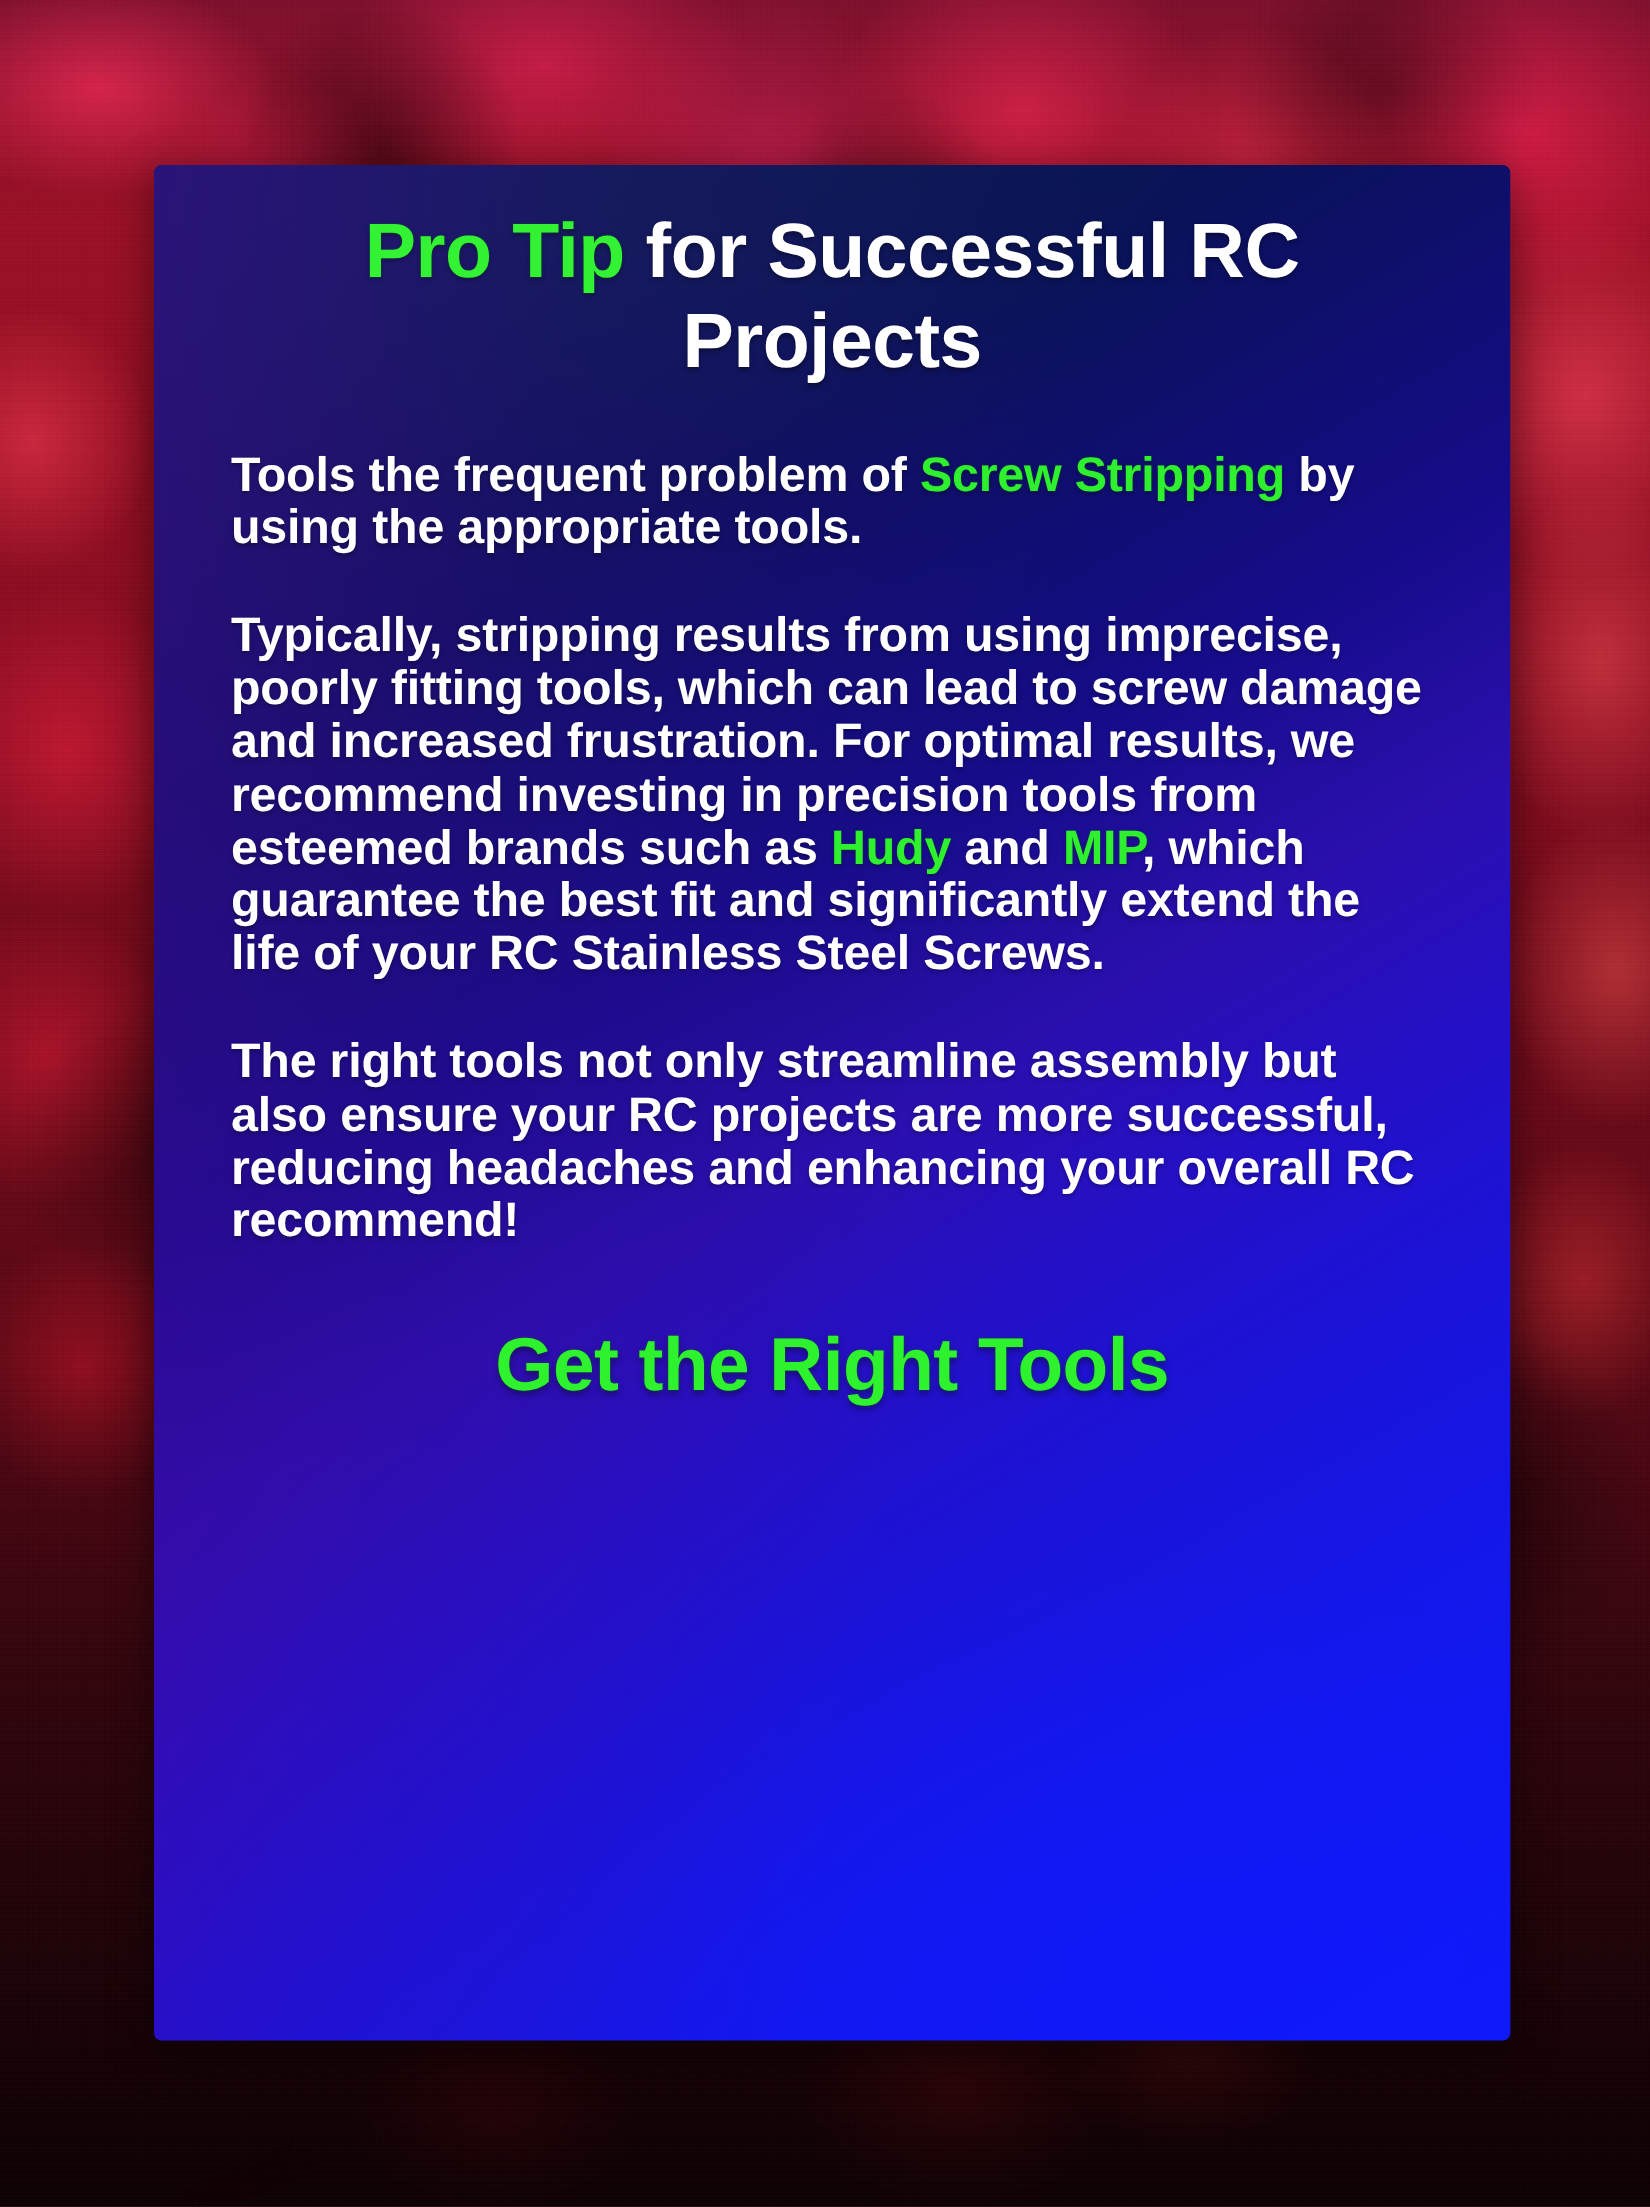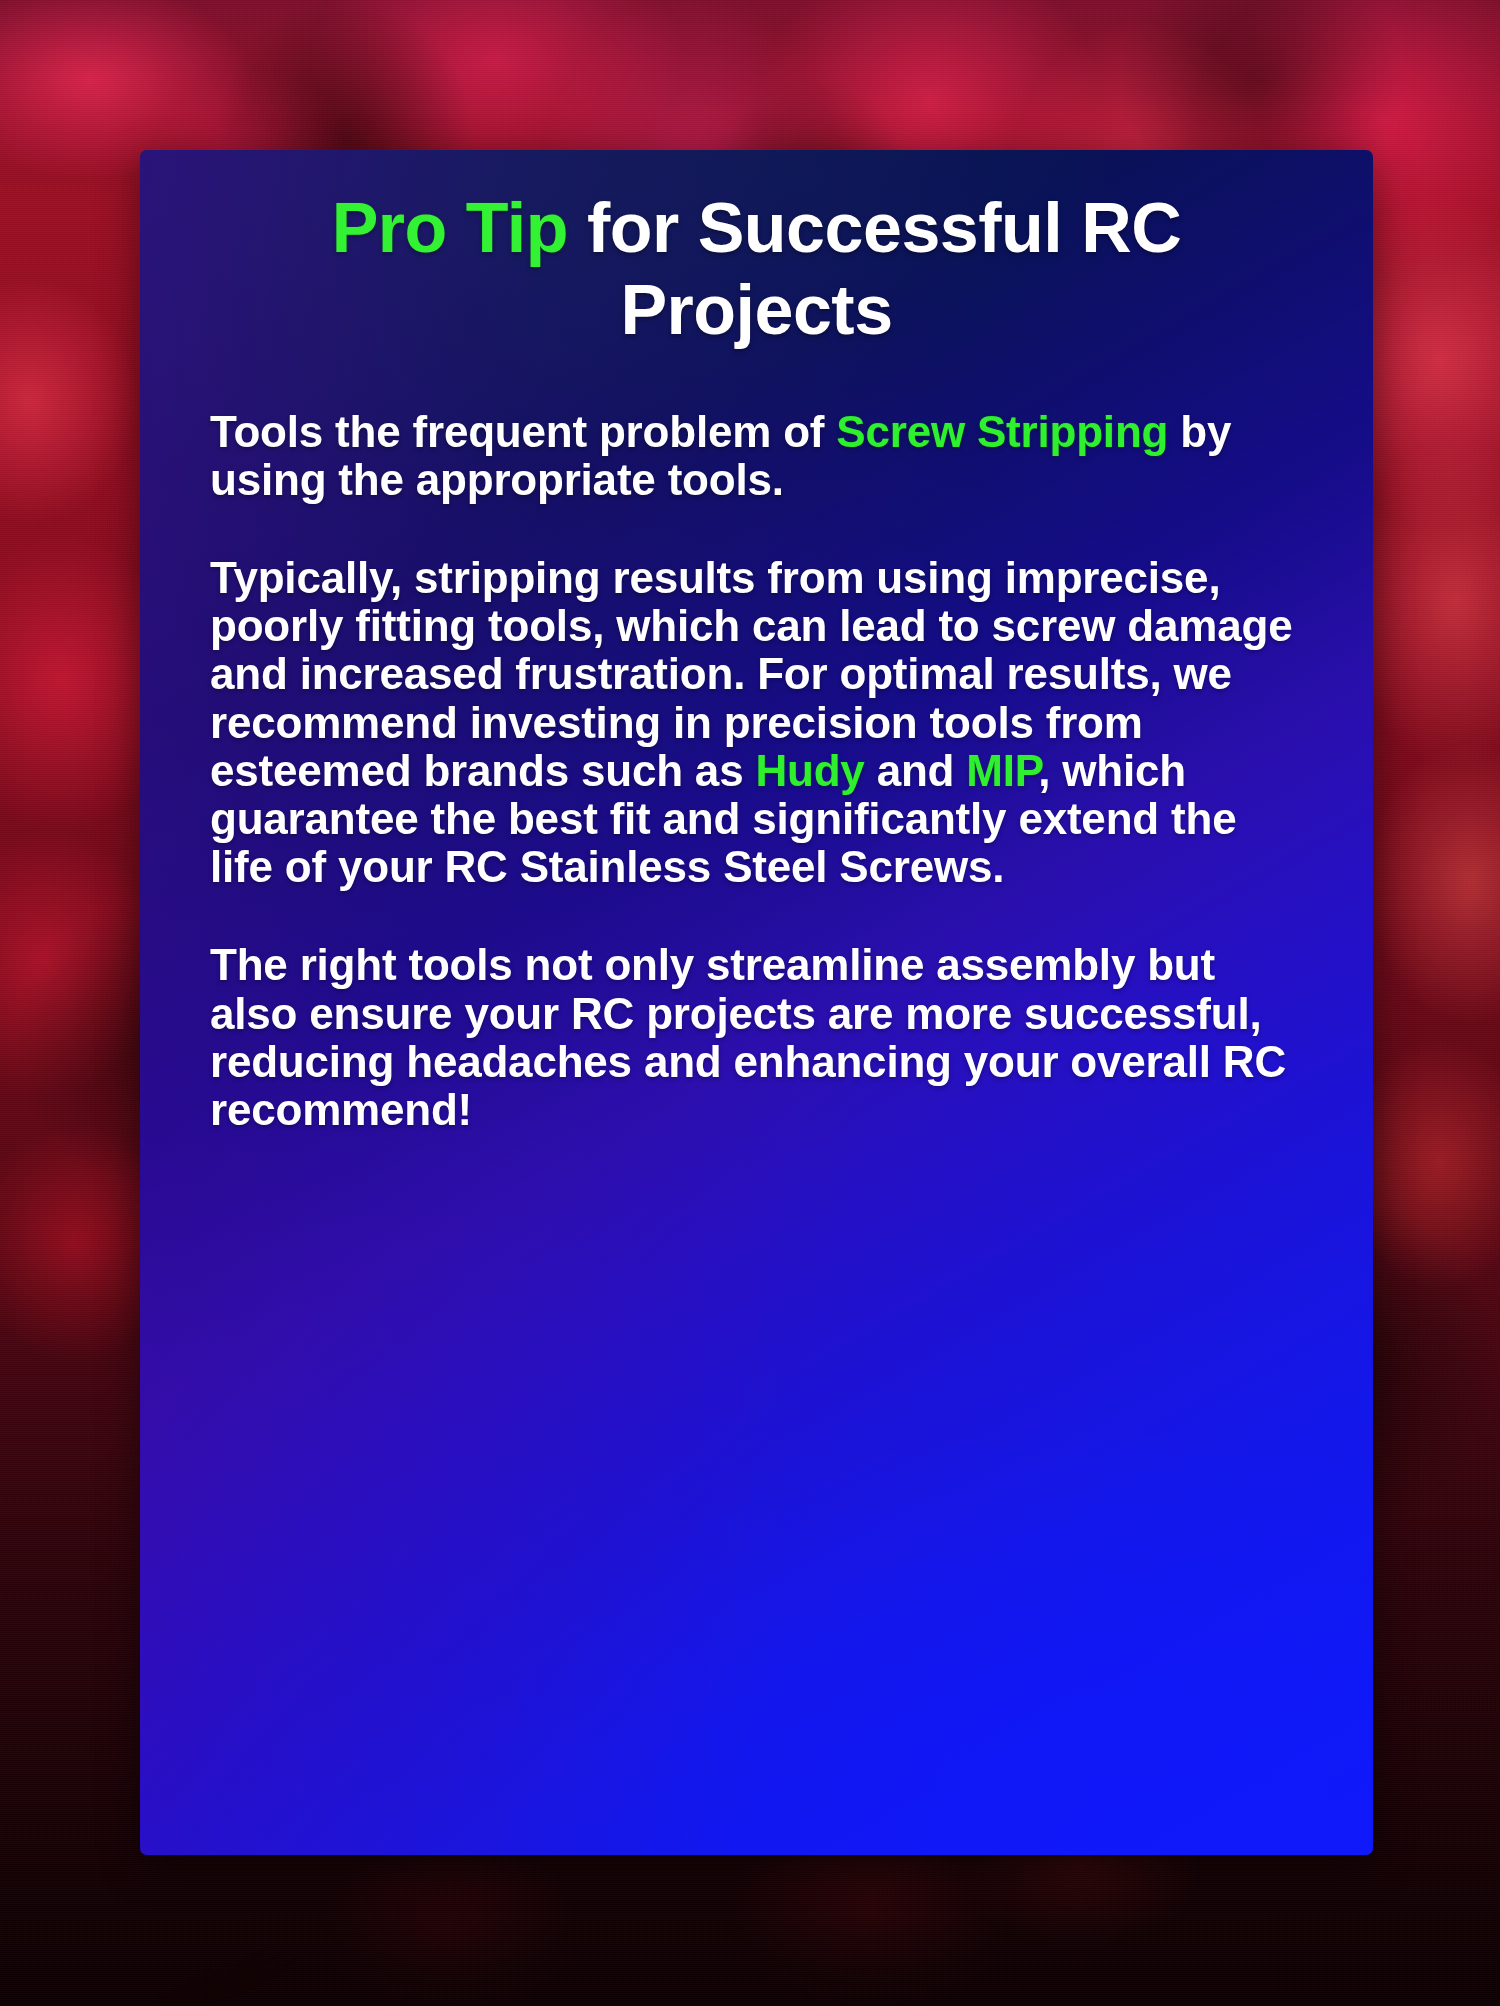--- a/index.html
+++ b/index.html
@@ -219,17 +219,18 @@
         <p class="para">
           <span>Typically, stripping results from using imprecise, poorly fitting tools, which can lead to screw damage and increased frustration. For optimal results, we recommend investing in precision tools from esteemed brands such as </span><span class="g">Hudy</span><span> and </span><span class="g">MIP</span><span>, which guarantee the best fit and significantly extend the life of your RC Stainless Steel Screws.</span>
         </p>
 
         <p class="para">
           <span>The right tools not only streamline assembly but also ensure your RC projects are more successful, reducing headaches and enhancing your overall RC recommend!</span>
         </p>
 
       </div>
 
+      <div class="cta">Get the Right Tools</div>
 
     </div>
   </div>
 
 </div>
 
 </body></html>

